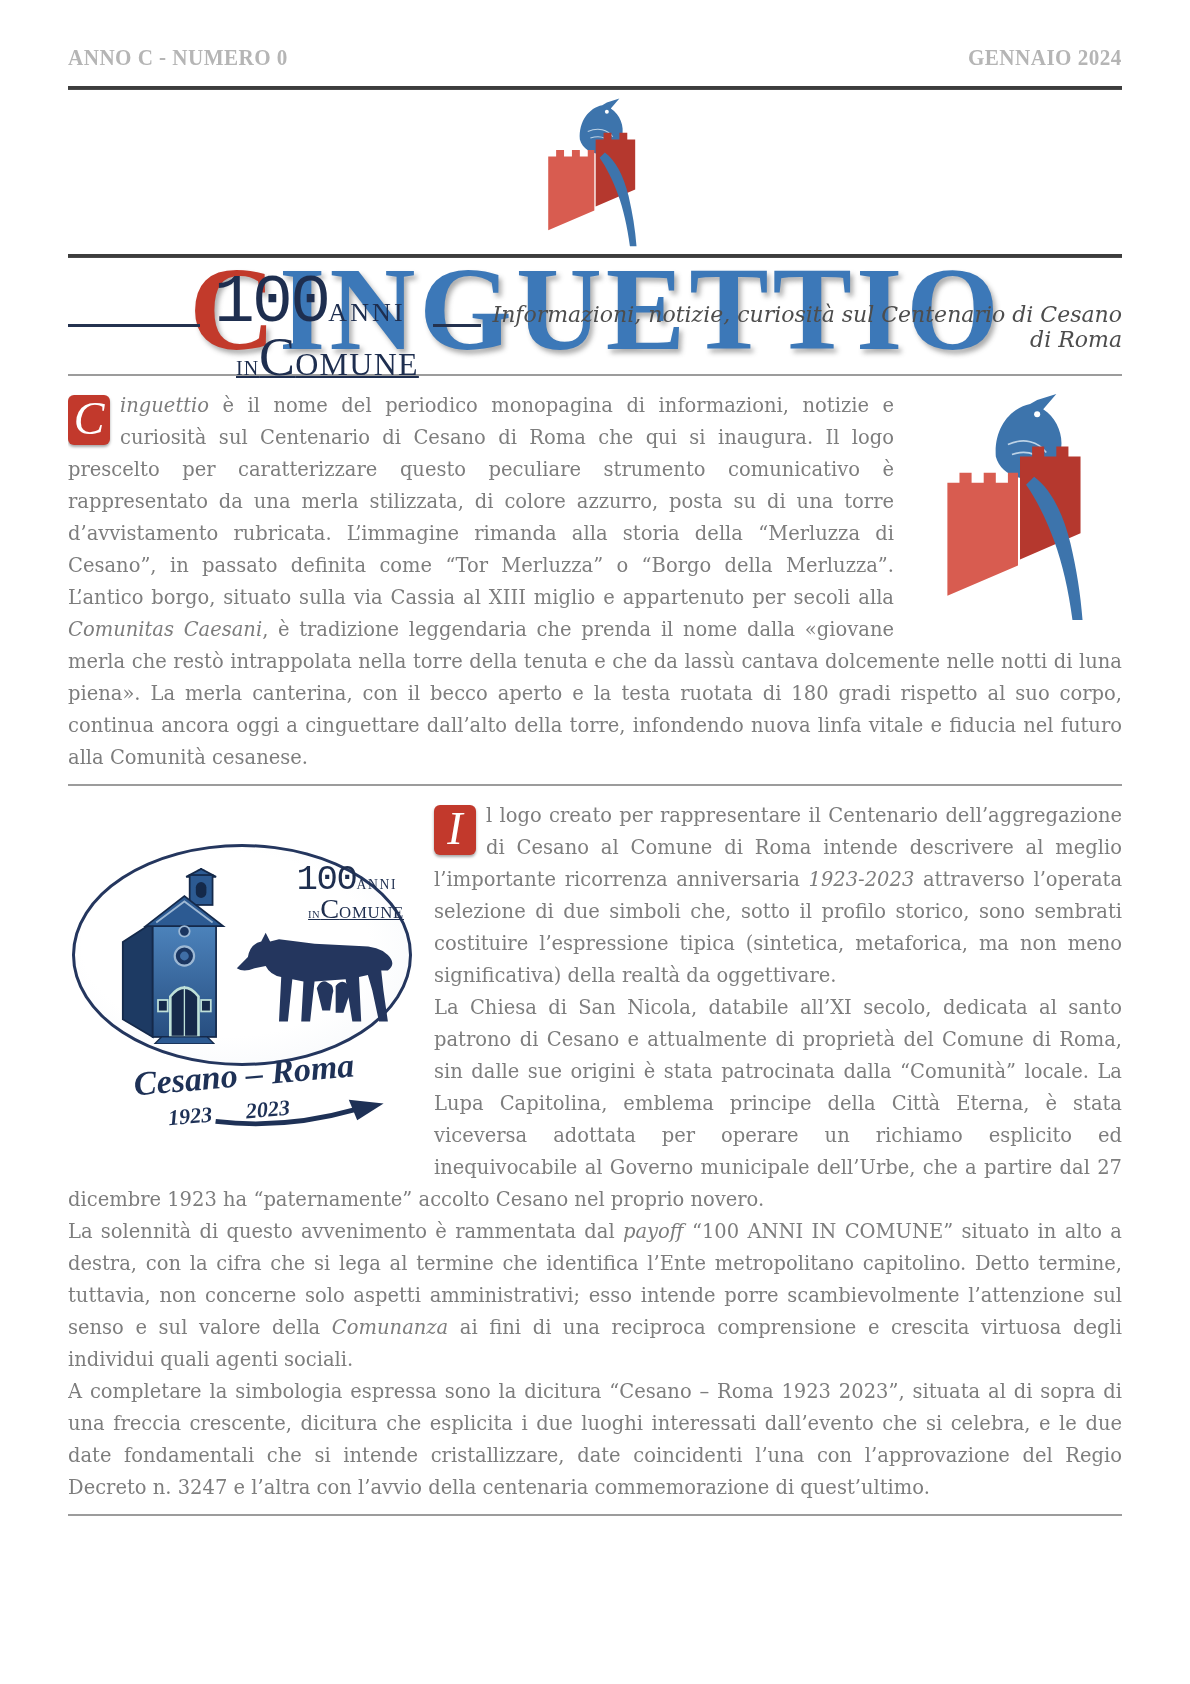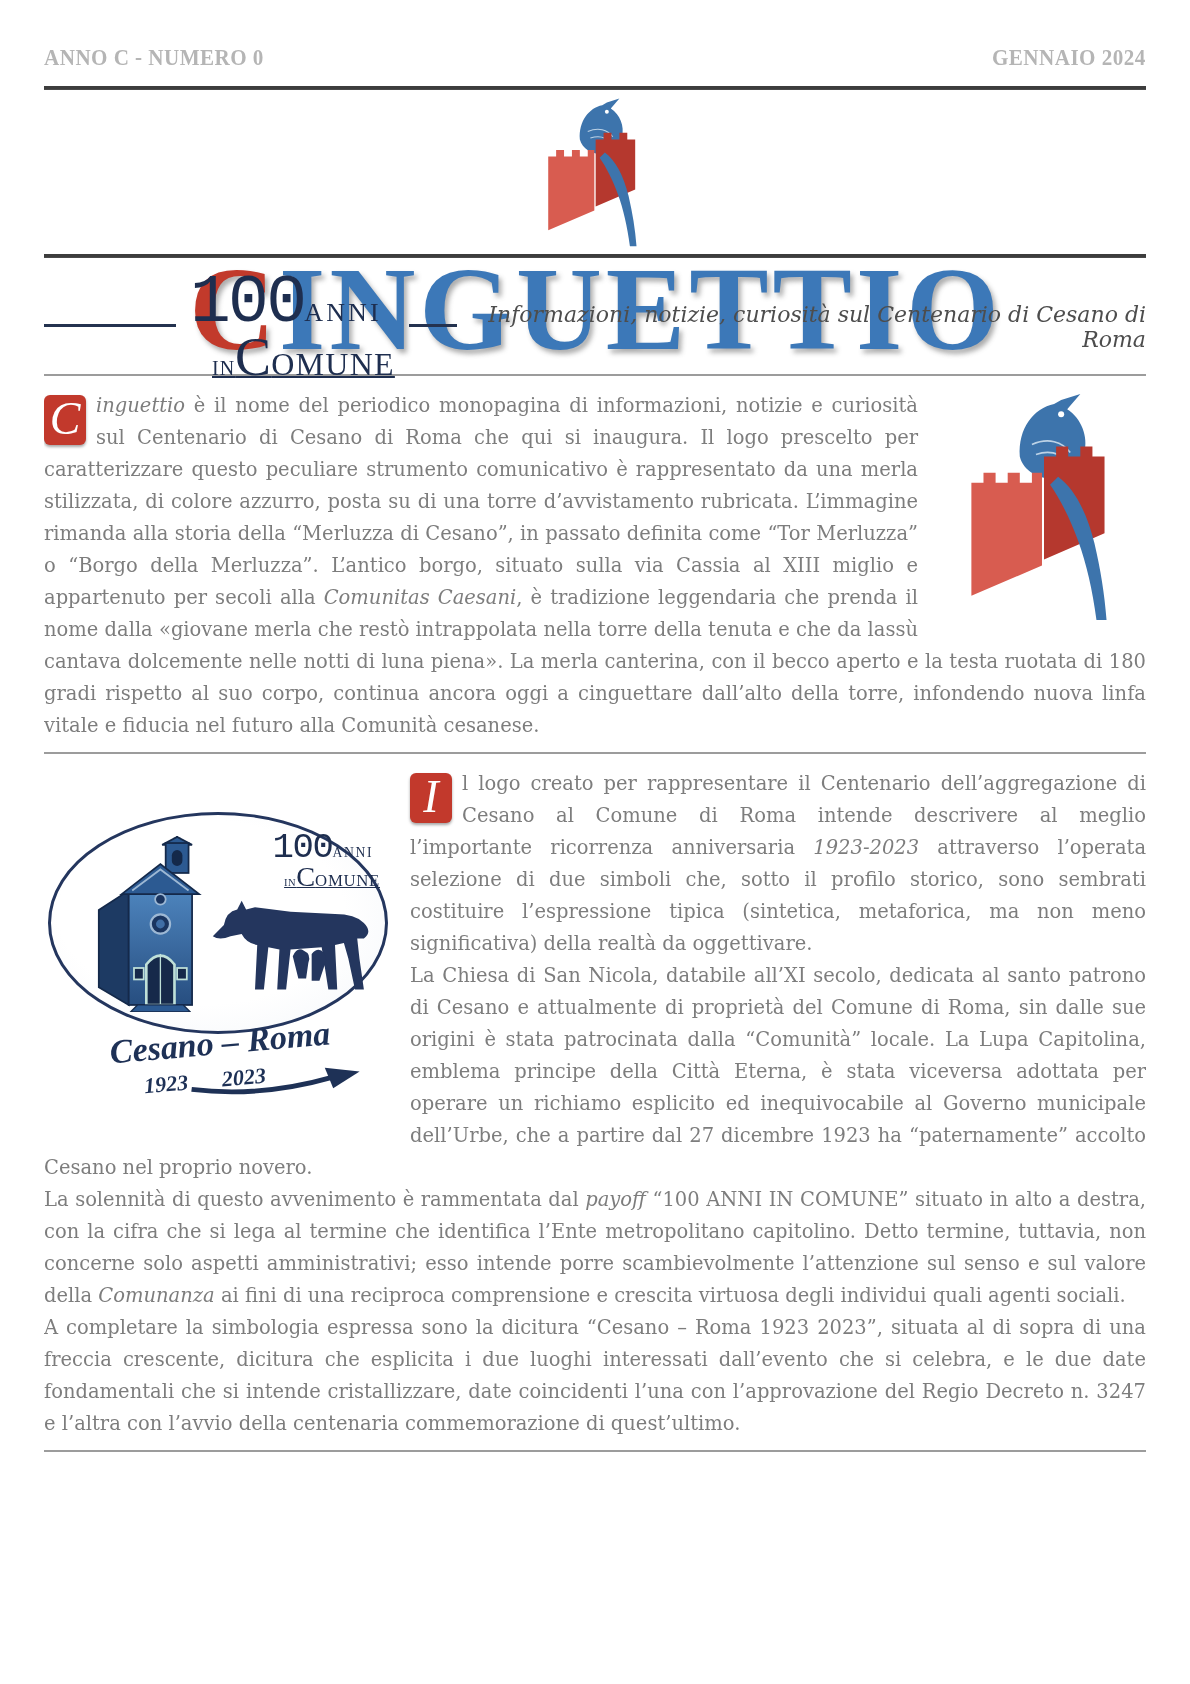--- a/index.html
+++ b/index.html
@@ -1,19 +1,19 @@
 <!DOCTYPE html>
 <html lang="it"><head>
 <meta charset="utf-8">
 <style>
   * { box-sizing: border-box; margin: 0; padding: 0; }
   html,body { width:1190px; height:1684px; background:#fff; overflow:hidden; }
   body { font-family:"DejaVu Serif", serif; }
 
-  .page { width:1190px; height:1684px; padding:44px 44px 0; position:relative; }
+  .page { width:1190px; height:1684px; padding:44px 68px 0; position:relative; }
 
   
   .top-head { display:flex; justify-content:space-between; align-items:baseline;
               font-family:"Liberation Serif", serif; font-weight:bold;
               font-size:24px; color:#b5b5b5; letter-spacing:.5px; }
   .cond-l { display:inline-block; transform:scaleX(.88); transform-origin:left center; }
   .cond-r { display:inline-block; transform:scaleX(.88); transform-origin:right center; }
 
   .rule-double { height:2px; border-top:3px solid #3d3d3d; border-bottom:1px solid #4a4a4a; margin-top:15px; }
   .rule-gray   { border-top:2px solid #9c9c9c; }

